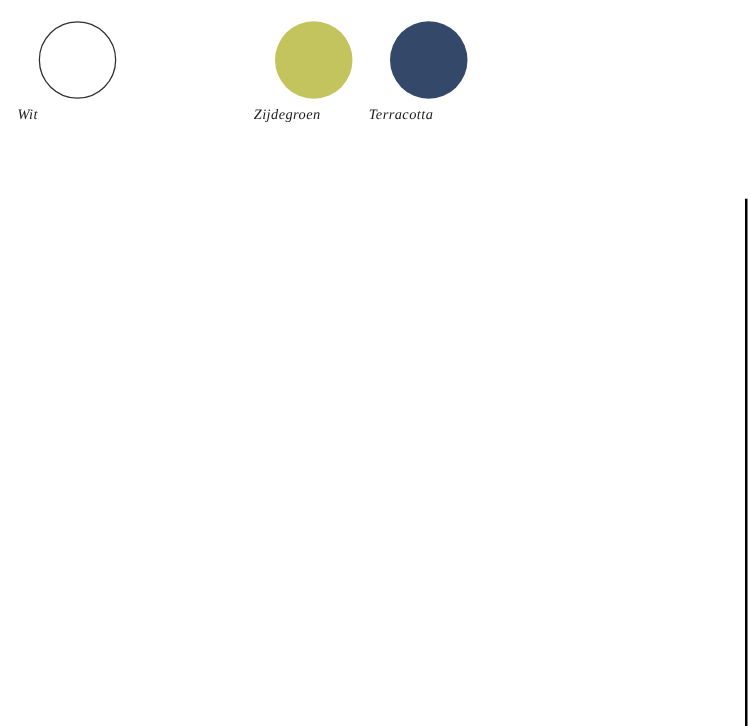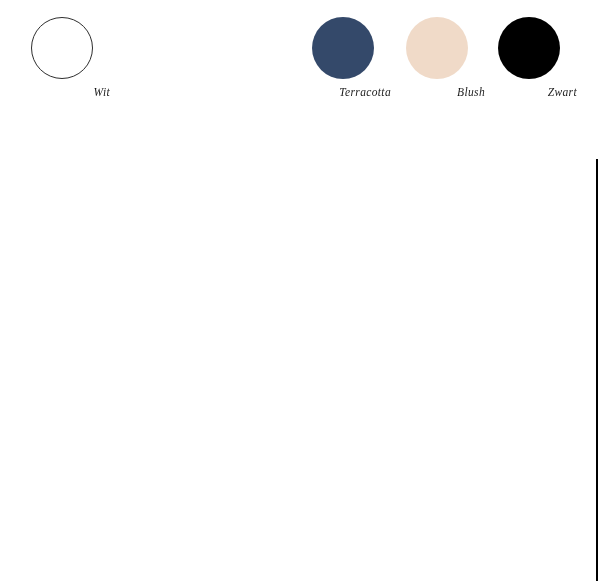--- a/index.html
+++ b/index.html
@@ -21,21 +21,21 @@
     left: 0;
     top: 0;
     width: 600px;
     height: 120px;
   }
 
   .swatch {
     position: absolute;
     top: 17px;
     width: 96px;
-    text-align: right;
+    text-align: left;
   }
 
   .swatch-dot {
     width: 62px;
     height: 62px;
     border-radius: 50%;
     margin: 0 auto;
     box-sizing: border-box;
     display: block;
   }
@@ -83,33 +83,29 @@
 <body>
 
 <div id="palette-strip">
 
   <div class="swatch s0">
     <span class="swatch-dot" style="background: rgb(255, 255, 255); border: 1px solid rgb(46, 46, 46);"></span>
     <span class="swatch-label">Wit</span>
   </div>
 
 
+  <div class="swatch s2">
+    <span class="swatch-dot" style="background: rgb(196, 196, 95); border: 0px;"></span>
+    <span class="swatch-label">Zijdegroen</span>
+  </div>
 
   <div class="swatch s3">
     <span class="swatch-dot" style="background: rgb(52, 73, 106); border: 0px;"></span>
     <span class="swatch-label">Terracotta</span>
   </div>
 
-  <div class="swatch s4">
-    <span class="swatch-dot" style="background: rgb(240, 218, 200); border: 0px;"></span>
-    <span class="swatch-label">Blush</span>
-  </div>
 
-  <div class="swatch s5">
-    <span class="swatch-dot" style="background: rgb(0, 0, 0); border: 0px;"></span>
-    <span class="swatch-label">Zwart</span>
-  </div>
 
 </div>
 
 <div id="canvas-area" style="background: rgb(255, 255, 255);"></div>
 
 <div id="right-rule" style="background: rgb(0, 0, 0);"></div>
 
 </body></html>

